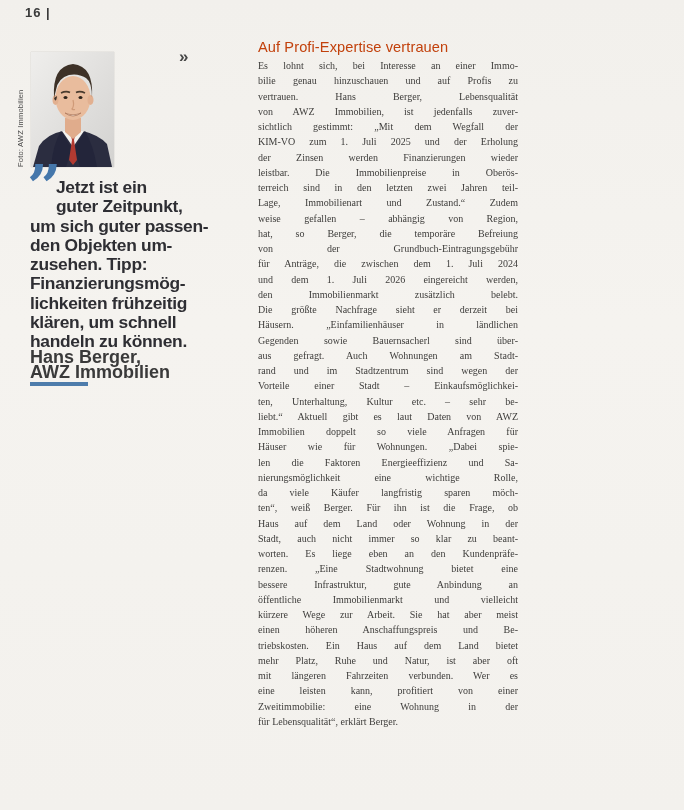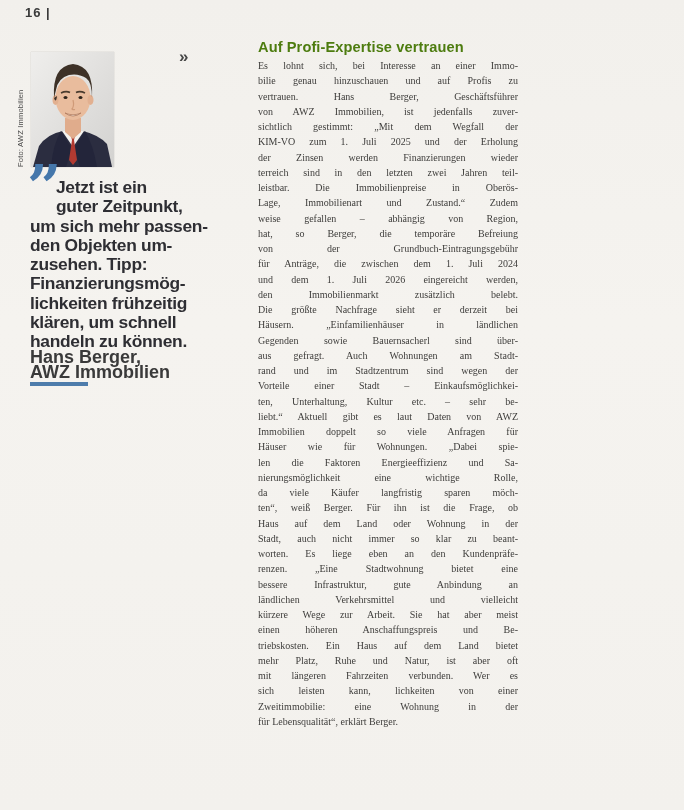--- a/index.html
+++ b/index.html
@@ -54,21 +54,21 @@
     font-size:18px;font-weight:bold;color:#3a3a3a;line-height:14.5px;
   }
   .accent-rule{
     position:absolute;left:30px;top:382px;width:58px;height:3.5px;
     background:#4e7cab;
   }
 
   
   .article{position:absolute;left:258px;top:40px;width:260px;}
   .article-title{
-    font-size:14.6px;font-weight:bold;color:#4d7c0f;
+    font-size:14.6px;font-weight:normal;color:#c2410c;
     letter-spacing:.1px;margin:0 0 3px 0;line-height:15px;
   }
   .article-body{
     font-family:"Liberation Serif",serif;
     font-size:10px;line-height:15.26px;color:#3e3d3b;
   }
   .article-line{
     text-align:justify;text-align-last:justify;
     height:15.26px;overflow:hidden;white-space:normal;
   }
@@ -121,47 +121,47 @@
     </svg>
   </div>
   <div class="photo-credit">Foto: AWZ Immobilien</div>
 
   <div class="continuation">»</div>
 
   <div class="quote-mark">”</div>
   <div class="pullquote">
       <div class="quote-line">Jetzt ist ein</div>
       <div class="quote-line">guter Zeitpunkt,</div>
-      <div class="quote-line">um sich mehr passen-</div>
+      <div class="quote-line">um sich guter passen-</div>
       <div class="quote-line">den Objekten um-</div>
       <div class="quote-line">zusehen. Tipp:</div>
       <div class="quote-line">Finanzierungsmög-</div>
       <div class="quote-line">lichkeiten frühzeitig</div>
       <div class="quote-line">klären, um schnell</div>
       <div class="quote-line last">handeln zu können.</div>
     </div>
 
   <div class="attribution">
     <div>Hans Berger,</div>
     <div>AWZ Immobilien</div>
   </div>
   <div class="accent-rule"></div>
 
   <div class="article">
     <h2 class="article-title">Auf Profi-Expertise vertrauen</h2>
     <div class="article-body">
         <div class="article-line">Es lohnt sich, bei Interesse an einer Immo-</div>
         <div class="article-line">bilie genau hinzuschauen und auf Profis zu</div>
-        <div class="article-line">vertrauen. Hans Berger, Geschäftsführer</div>
+        <div class="article-line">vertrauen. Hans Berger, Lebensqualität</div>
         <div class="article-line">von AWZ Immobilien, ist jedenfalls zuver-</div>
         <div class="article-line">sichtlich gestimmt: „Mit dem Wegfall der</div>
         <div class="article-line">KIM-VO zum 1. Juli 2025 und der Erholung</div>
         <div class="article-line">der Zinsen werden Finanzierungen wieder</div>
+        <div class="article-line">leistbar. Die Immobilienpreise in Oberös-</div>
         <div class="article-line">terreich sind in den letzten zwei Jahren teil-</div>
-        <div class="article-line">leistbar. Die Immobilienpreise in Oberös-</div>
         <div class="article-line">Lage, Immobilienart und Zustand.“ Zudem</div>
         <div class="article-line">weise gefallen – abhängig von Region,</div>
         <div class="article-line">hat, so Berger, die temporäre Befreiung</div>
         <div class="article-line">von der Grundbuch-Eintragungsgebühr</div>
         <div class="article-line">für Anträge, die zwischen dem 1. Juli 2024</div>
         <div class="article-line">und dem 1. Juli 2026 eingereicht werden,</div>
         <div class="article-line">den Immobilienmarkt zusätzlich belebt.</div>
         <div class="article-line">Die größte Nachfrage sieht er derzeit bei</div>
         <div class="article-line">Häusern. „Einfamilienhäuser in ländlichen</div>
         <div class="article-line">Gegenden sowie Bauernsacherl sind über-</div>
@@ -174,25 +174,25 @@
         <div class="article-line">Häuser wie für Wohnungen. „Dabei spie-</div>
         <div class="article-line">len die Faktoren Energieeffizienz und Sa-</div>
         <div class="article-line">nierungsmöglichkeit eine wichtige Rolle,</div>
         <div class="article-line">da viele Käufer langfristig sparen möch-</div>
         <div class="article-line">ten“, weiß Berger. Für ihn ist die Frage, ob</div>
         <div class="article-line">Haus auf dem Land oder Wohnung in der</div>
         <div class="article-line">Stadt, auch nicht immer so klar zu beant-</div>
         <div class="article-line">worten. Es liege eben an den Kundenpräfe-</div>
         <div class="article-line">renzen. „Eine Stadtwohnung bietet eine</div>
         <div class="article-line">bessere Infrastruktur, gute Anbindung an</div>
-        <div class="article-line">ländlichen Verkehrsmittel und vielleicht</div>
+        <div class="article-line">öffentliche Immobilienmarkt und vielleicht</div>
         <div class="article-line">kürzere Wege zur Arbeit. Sie hat aber meist</div>
         <div class="article-line">einen höheren Anschaffungspreis und Be-</div>
         <div class="article-line">triebskosten. Ein Haus auf dem Land bietet</div>
         <div class="article-line">mehr Platz, Ruhe und Natur, ist aber oft</div>
         <div class="article-line">mit längeren Fahrzeiten verbunden. Wer es</div>
-        <div class="article-line">sich leisten kann, lichkeiten von einer</div>
+        <div class="article-line">eine leisten kann, profitiert von einer</div>
         <div class="article-line">Zweitimmobilie: eine Wohnung in der</div>
         <div class="article-line last">für Lebensqualität“, erklärt Berger.</div>
       </div>
   </div>
 
 </div>
 
 </body></html>

